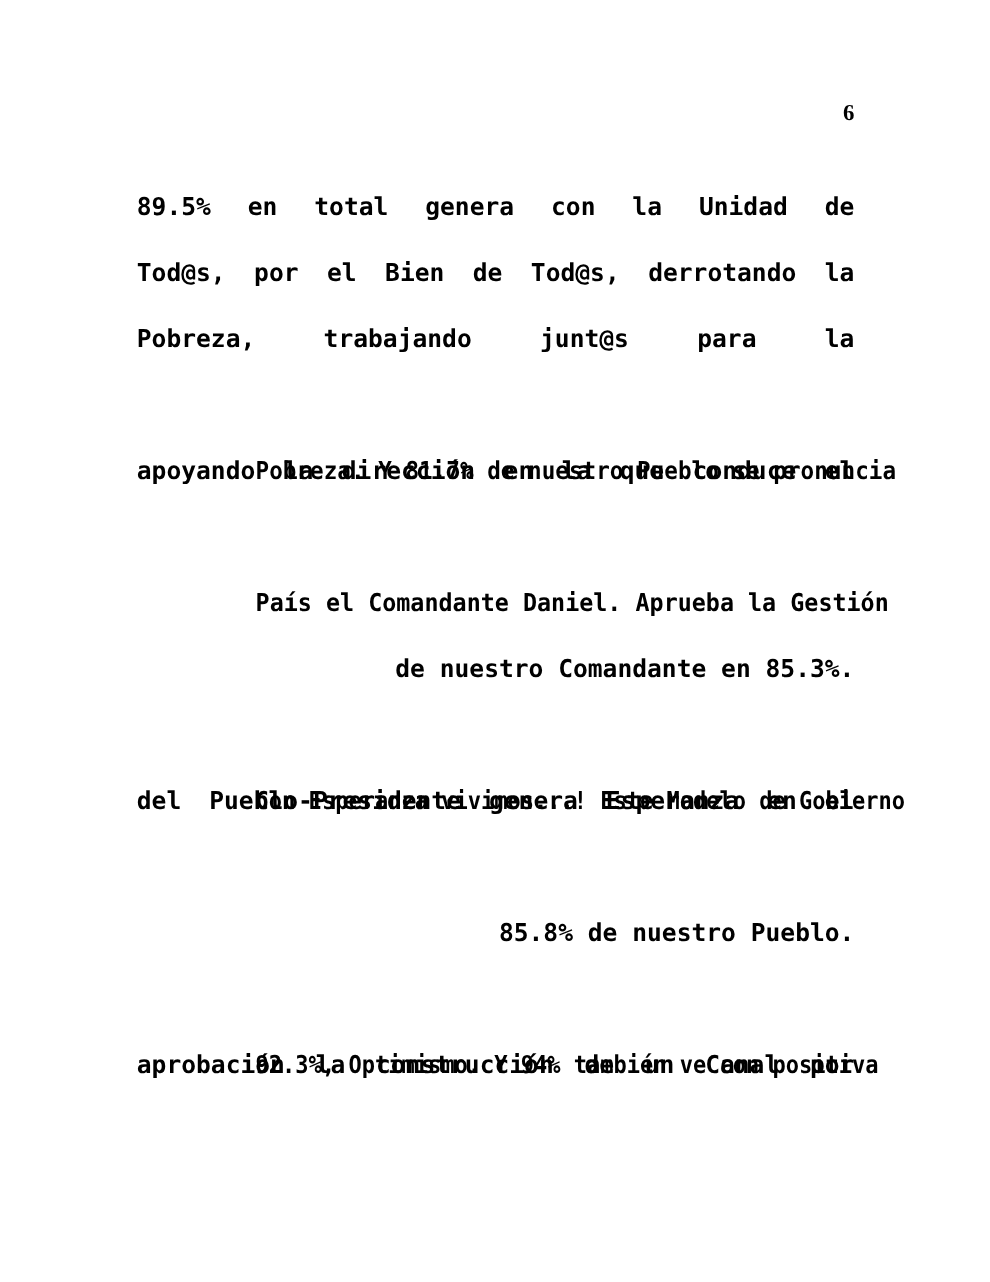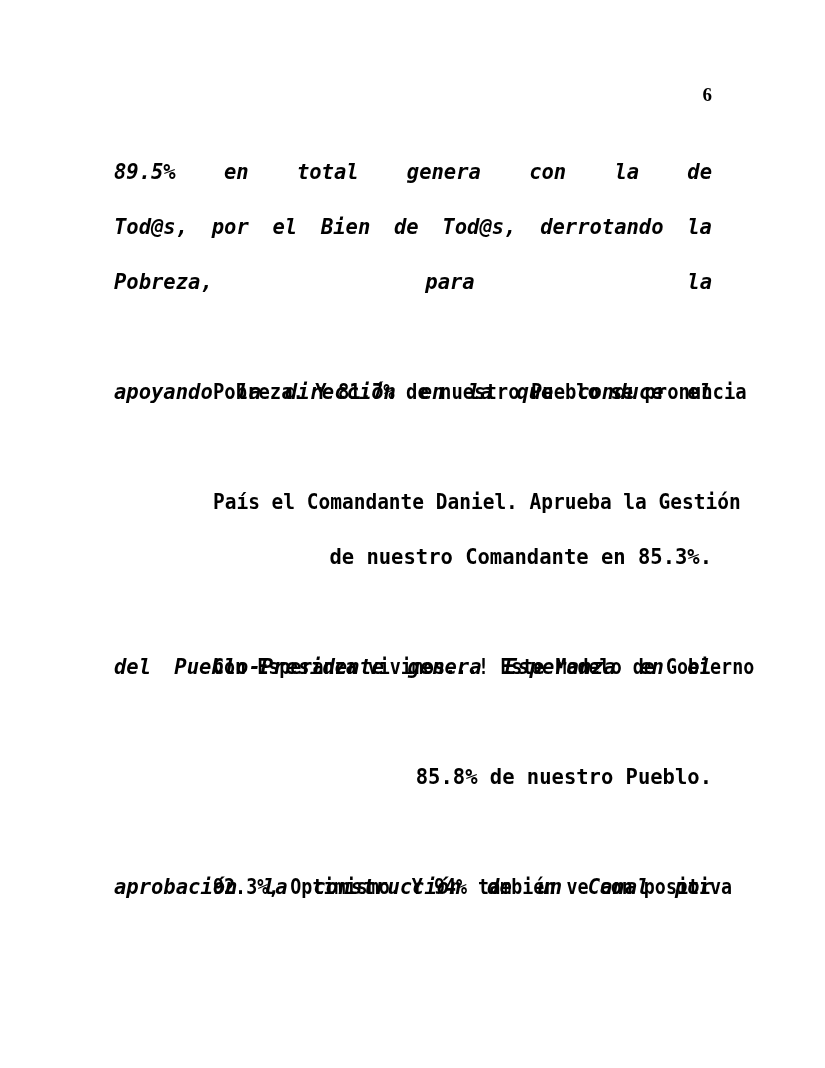--- a/index.html
+++ b/index.html
@@ -53,21 +53,20 @@
     white-space: pre;
     letter-spacing: 0;
     color: #000000;
   }
   
   .line.j {
     display: flex;
     justify-content: space-between;
     align-items: flex-end;
     width: 598px;
-    font-style: italic;
   }
   .line.j > .w {
     white-space: pre;
     display: inline-block;
   }
   
   .line.c {
     width: 598px;
   }
   .line.c > .w {
@@ -94,34 +93,37 @@
   <div class="body-block">
 
     <div class="para">
       <div class="line j">
         <span class="w">89.5%</span>
         <span class="w">en</span>
         <span class="w">total</span>
         <span class="w">genera</span>
         <span class="w">con</span>
         <span class="w">la</span>
+        <span class="w">Unidad</span>
         <span class="w">de</span>
       </div>
       <div class="line j">
         <span class="w">Tod@s,</span>
         <span class="w">por</span>
         <span class="w">el</span>
         <span class="w">Bien</span>
         <span class="w">de</span>
         <span class="w">Tod@s,</span>
         <span class="w">derrotando</span>
         <span class="w">la</span>
       </div>
       <div class="line j">
         <span class="w">Pobreza,</span>
+        <span class="w">trabajando</span>
+        <span class="w">junt@s</span>
         <span class="w">para</span>
         <span class="w">la</span>
       </div>
       <div class="line c sq-92">
         <span class="w">Pobreza. Y 81.7% de nuestro Pueblo se pronuncia</span>
       </div>
       <div class="line j">
         <span class="w">apoyando</span>
         <span class="w">la</span>
         <span class="w">dirección</span>

